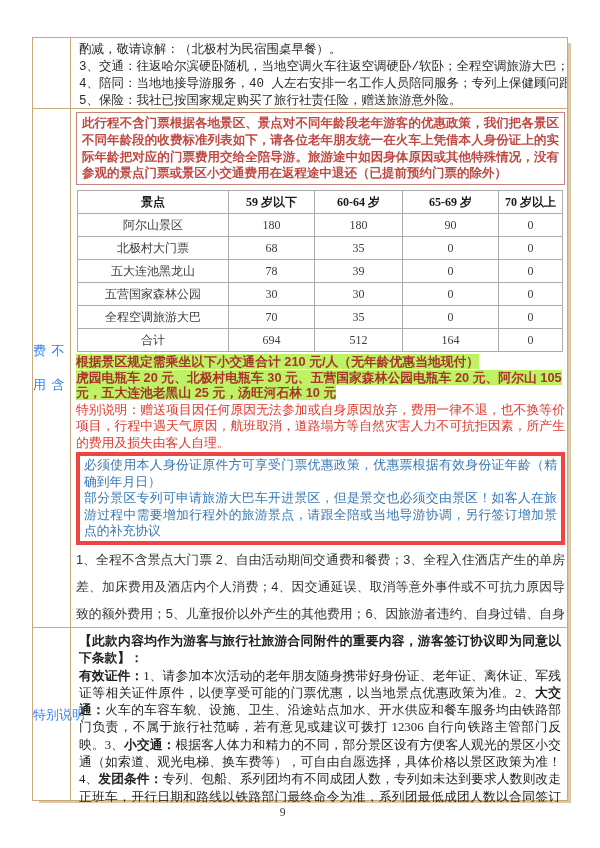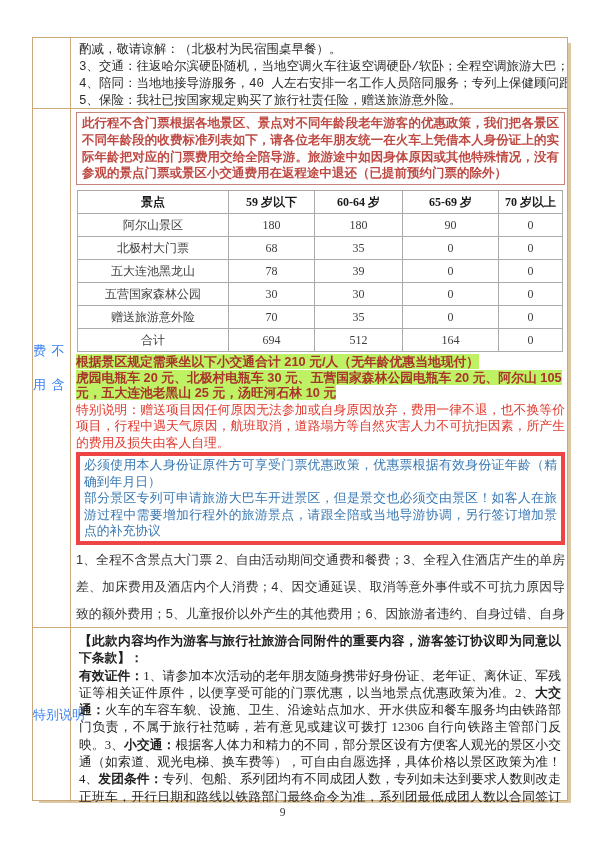--- a/index.html
+++ b/index.html
@@ -146,21 +146,21 @@
             <td>0</td>
           </tr>
           <tr>
             <td>五营国家森林公园</td>
             <td>30</td>
             <td>30</td>
             <td>0</td>
             <td>0</td>
           </tr>
           <tr>
-            <td>赠送旅游意外险</td>
+            <td>全程空调旅游大巴</td>
             <td>70</td>
             <td>35</td>
             <td>0</td>
             <td>0</td>
           </tr>
           <tr>
             <td>合计</td>
             <td>694</td>
             <td>512</td>
             <td>164</td>

